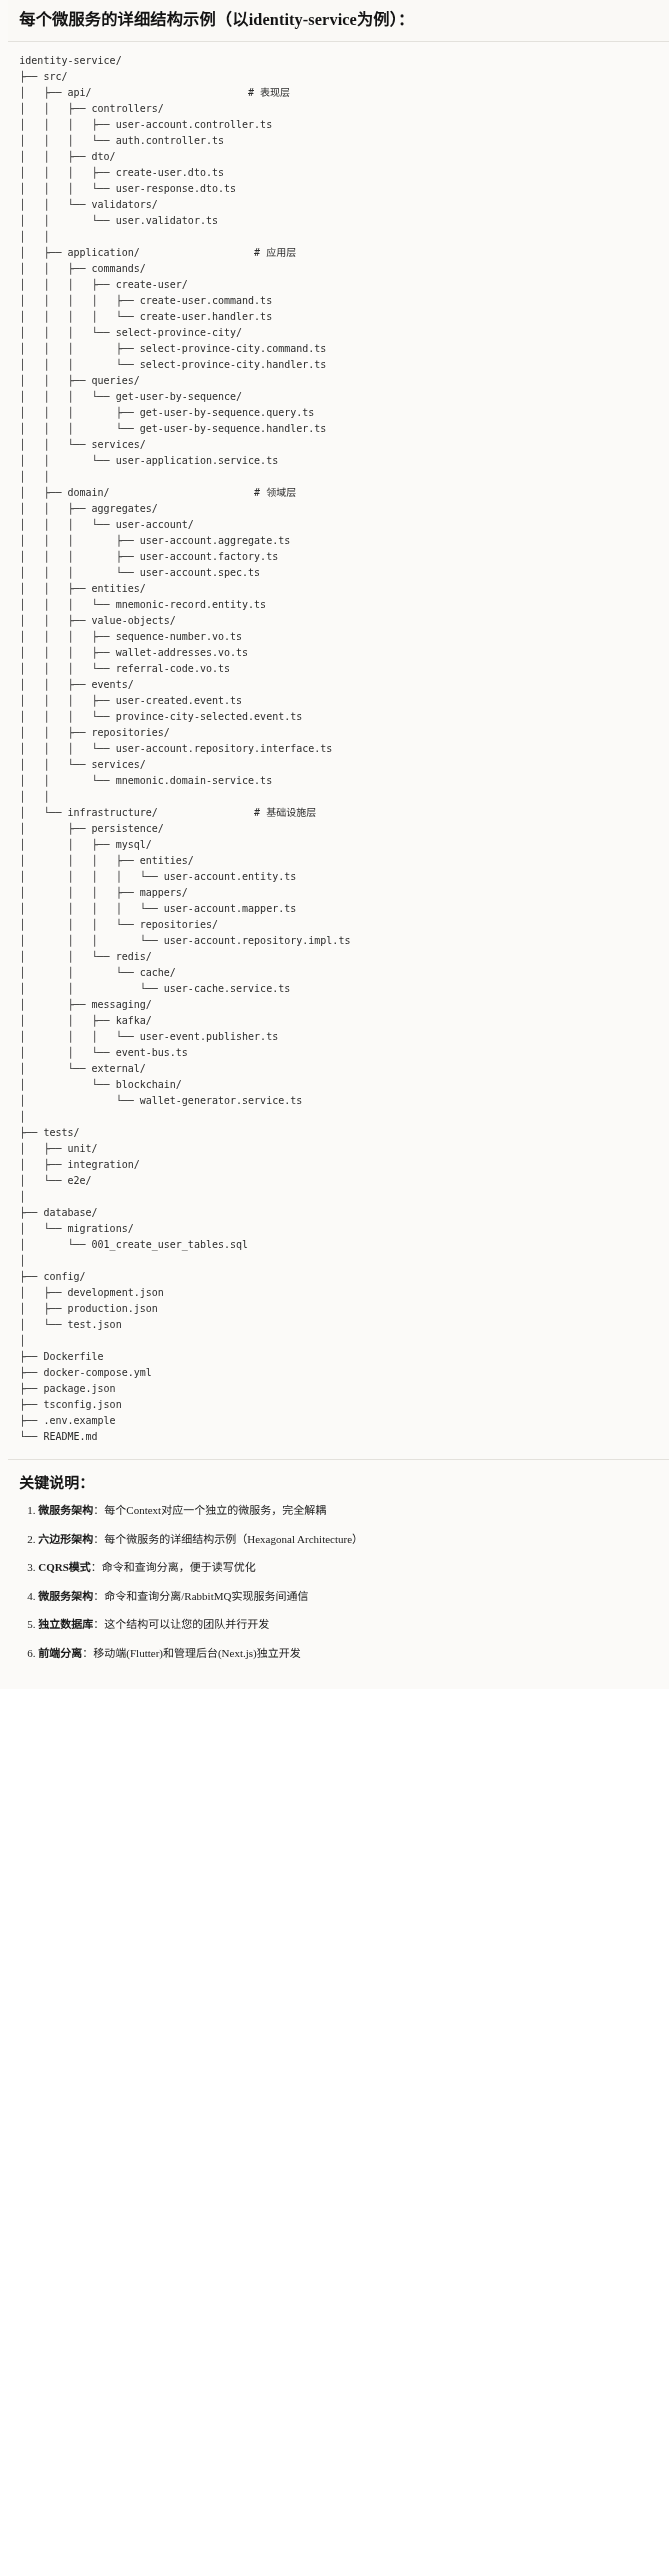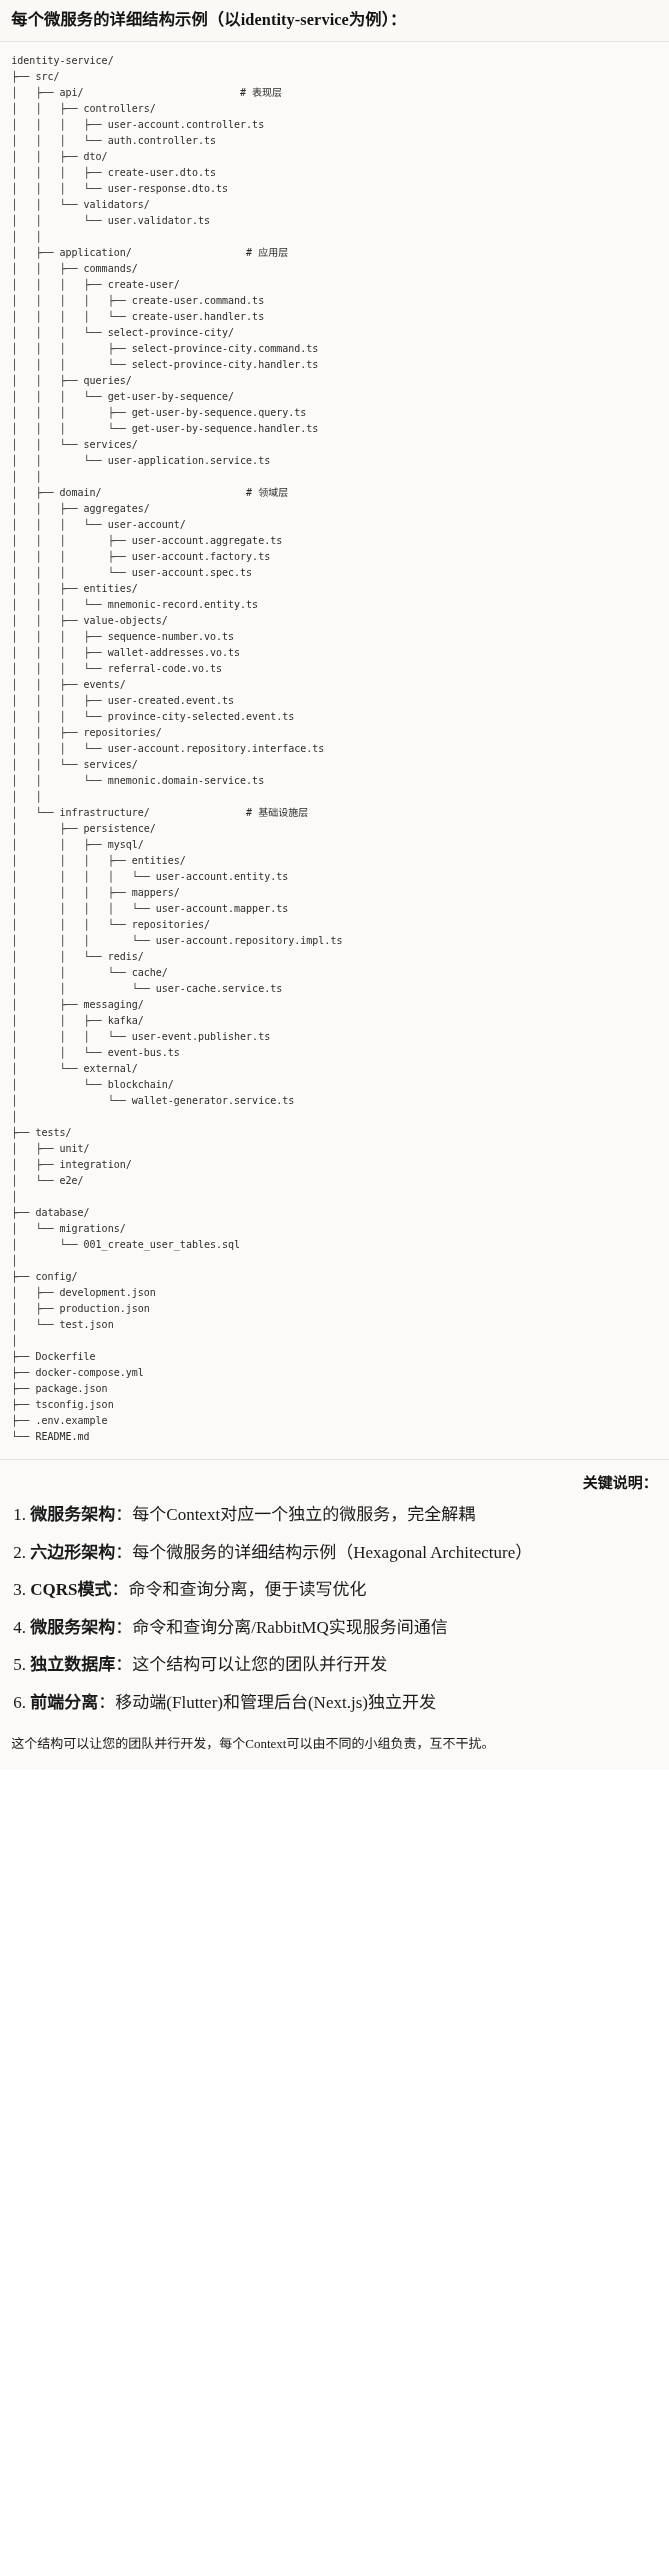--- a/index.html
+++ b/index.html
@@ -12,20 +12,21 @@
     width: 669px;
     font-family: "Liberation Sans", sans-serif;
     color: #1a1a1a;
     -webkit-font-smoothing: antialiased;
   }
 
   .page {
     width: 669px;
     box-sizing: border-box;
     background: #fbfaf8;
+    padding-left: 8px;
   }
 
   
   .header-band {
     background: #faf9f6;
     padding: 8.8px 11.3px 10px 11.3px;
     box-sizing: border-box;
     border-bottom: 0.6px solid #e3e1dc;
   }
   .page-title {
@@ -61,27 +62,26 @@
     background: #fbfaf8;
     padding: 11.3px 11.3px 16.3px 11.3px;
     box-sizing: border-box;
   }
   .notes-title {
     margin: 0 0 10px 0;
     font-family: "Liberation Serif", serif;
     font-weight: bold;
     font-size: 15px;
     color: #141414;
-    text-align: right;
   }
   ol.notes-list {
     margin: 0 0 11.3px 0;
     padding-left: 19px;
     font-family: "Liberation Serif", serif;
-    font-size: 17px;
+    font-size: 11px;
     line-height: 1.5;
     color: #1a1a1a;
   }
   ol.notes-list > li {
     margin-bottom: 12px;
   }
   ol.notes-list > li:last-child {
     margin-bottom: 0;
   }
   .note-term {
@@ -199,17 +199,16 @@
 
     <ol class="notes-list" id="notes-list">
         <li><span class="note-term">微服务架构</span><span>：</span><span>每个Context对应一个独立的微服务，完全解耦</span></li>
         <li><span class="note-term">六边形架构</span><span>：</span><span>每个微服务的详细结构示例（Hexagonal Architecture）</span></li>
         <li><span class="note-term">CQRS模式</span><span>：</span><span>命令和查询分离，便于读写优化</span></li>
         <li><span class="note-term">微服务架构</span><span>：</span><span>命令和查询分离/RabbitMQ实现服务间通信</span></li>
         <li><span class="note-term">独立数据库</span><span>：</span><span>这个结构可以让您的团队并行开发</span></li>
         <li><span class="note-term">前端分离</span><span>：</span><span>移动端(Flutter)和管理后台(Next.js)独立开发</span></li>
       </ol>
 
-    <p class="closing">这个结构可以让您的团队并行开发，每个Context可以由不同的小组负责，互不干扰。</p>
   </div>
 
 </div>
 
 
 </body></html>

